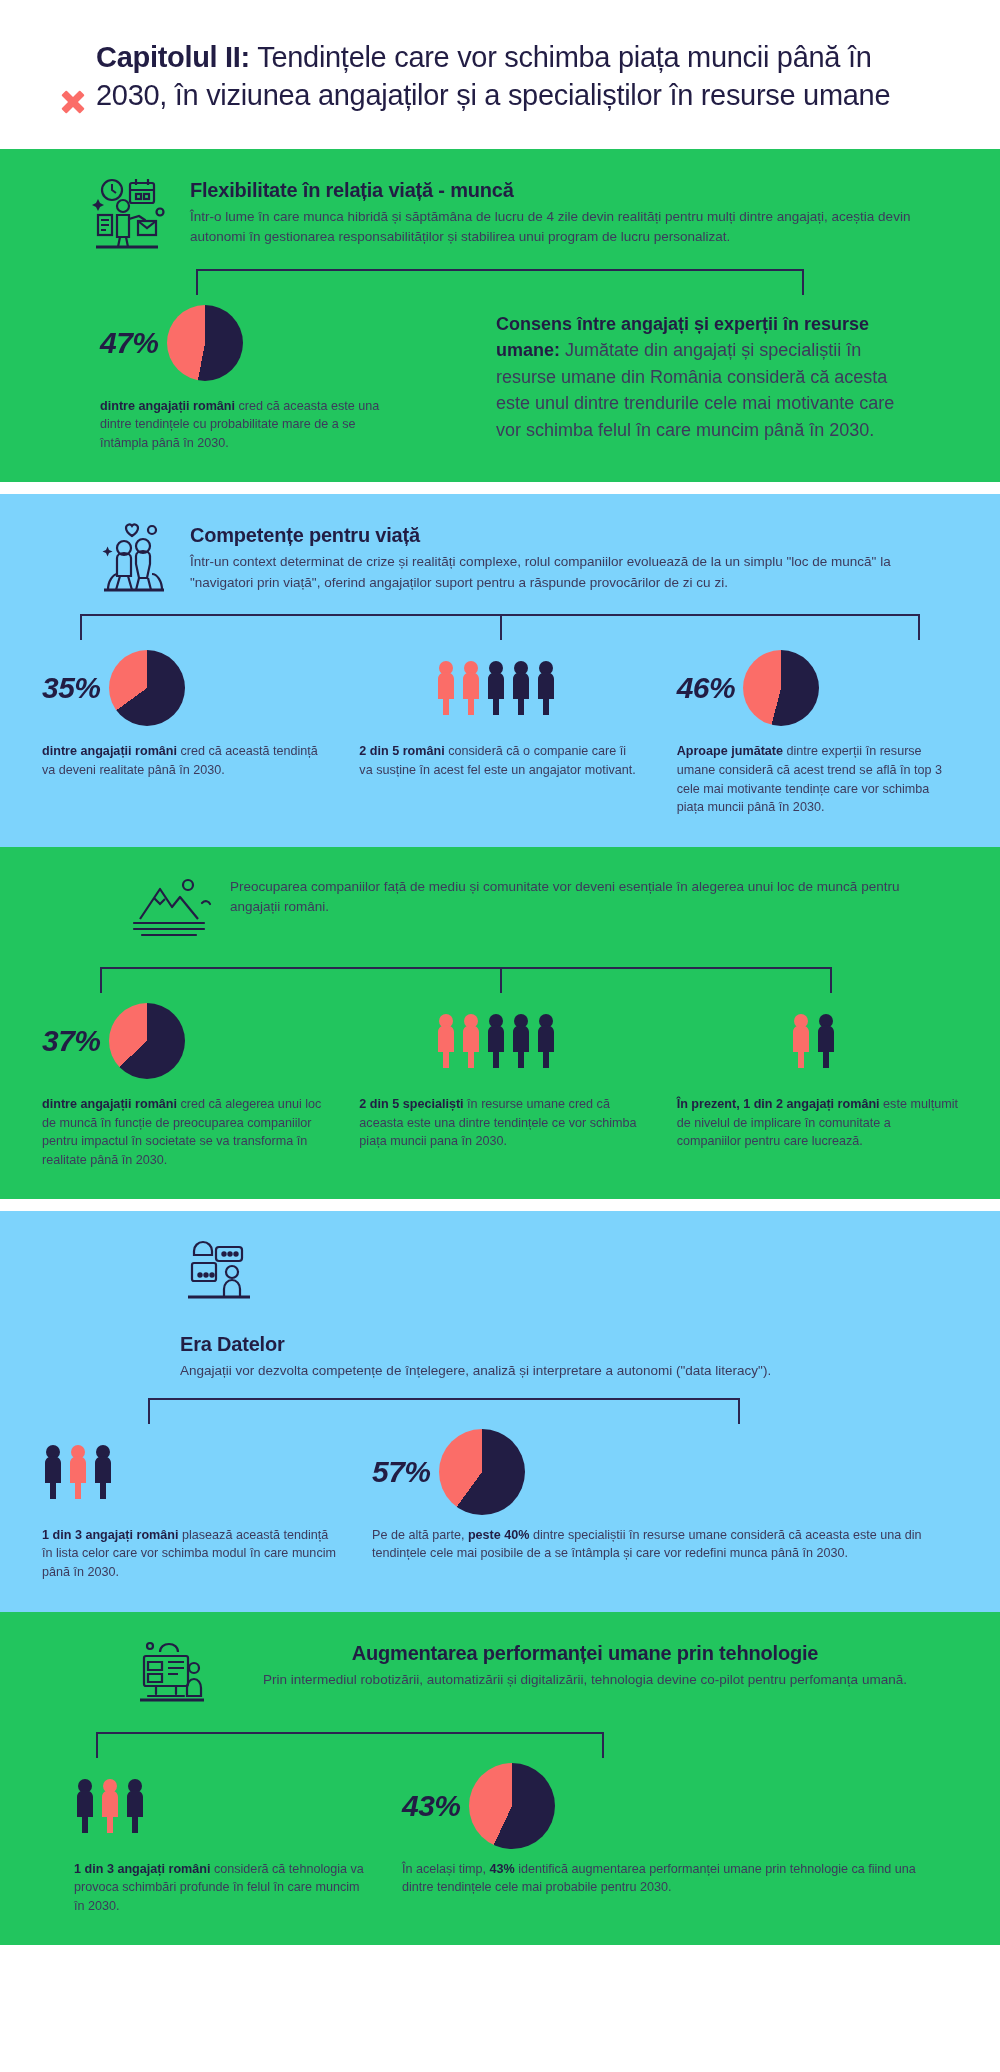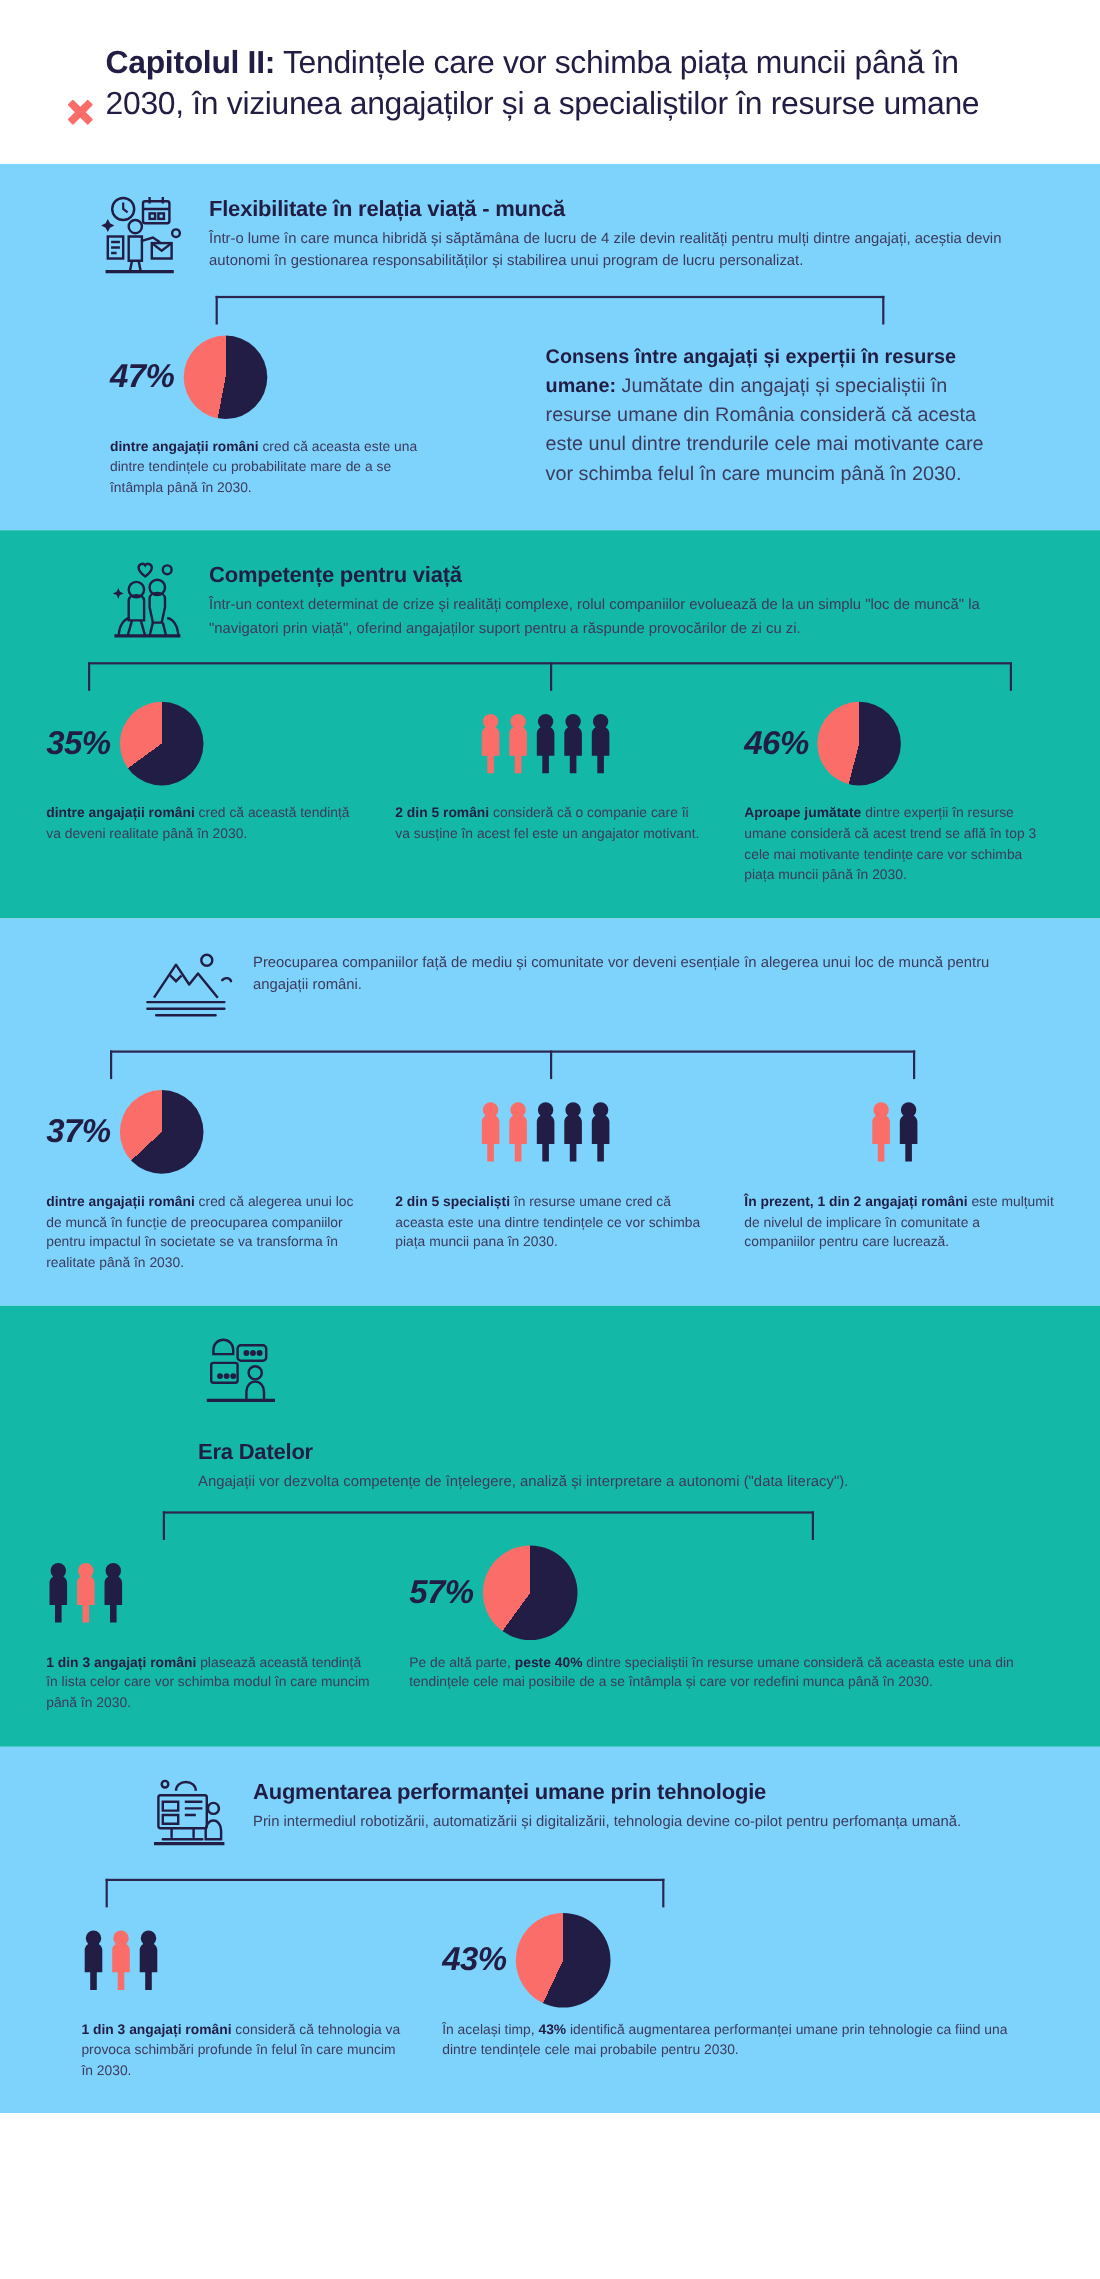--- a/index.html
+++ b/index.html
@@ -36,22 +36,22 @@
     font-size: 29px;
     line-height: 1.32;
     letter-spacing: -0.3px;
     color: #221d44;
     font-weight: 400;
   }
   .title-text b { font-weight: 700; }
 
   
   .section { padding: 26px 0 30px 0; }
-  .section.tinted { background: #7dd3fc; }
-  .section.plain  { background: #14b8a6; }
+  .section.tinted { background: #22c55e; }
+  .section.plain  { background: #7dd3fc; margin-top: 12px; }
 
   .head-row {
     display: flex;
     align-items: flex-start;
     gap: 14px;
     padding: 0 60px 0 90px;
   }
   .head-icon { flex: 0 0 auto; width: 86px; height: 78px; }
   .head-icon svg { display: block; }
   .head-texts { flex: 1 1 auto; padding-top: 4px; }
@@ -415,21 +415,21 @@
           <span class="pie" style="width:86px;height:86px;background:conic-gradient(#221d44 0 60%, #fb6d68 60% 100%);"></span>
         </div>
         <div class="caption">
           <span>Pe de altă parte, </span><b>peste 40%</b><span> dintre specialiștii în resurse umane consideră că aceasta este una din  tendințele cele mai posibile de a se întâmpla și care vor redefini munca până în 2030.</span>
         </div>
       </div>
     </div>
   </div>
 
   <div class="section tinted">
-    <div class="head-row" style="padding-left:130px;">
+    <div class="head-row" style="padding-left:130px;text-align:center;">
       <div class="head-icon">
         <svg width="86" height="70" viewBox="0 0 86 70" fill="none" stroke="#221d44" stroke-width="2.2">
           <circle cx="20" cy="8" r="3"></circle>
           <path d="M30 14c0-5 4-8 9-8s9 3 9 8"></path>
           <rect x="14" y="18" width="44" height="30" rx="2"></rect>
           <path d="M18 24h14v8H18zM18 36h14v8H18z"></path>
           <path d="M38 24h16M38 30h16M38 36h10"></path>
           <path d="M26 48v8M46 48v8M18 58h36" stroke-linecap="round"></path>
           <circle cx="64" cy="30" r="5"></circle>
           <path d="M57 50c0-5 3-9 7-9s7 4 7 9v8H57z"></path>

